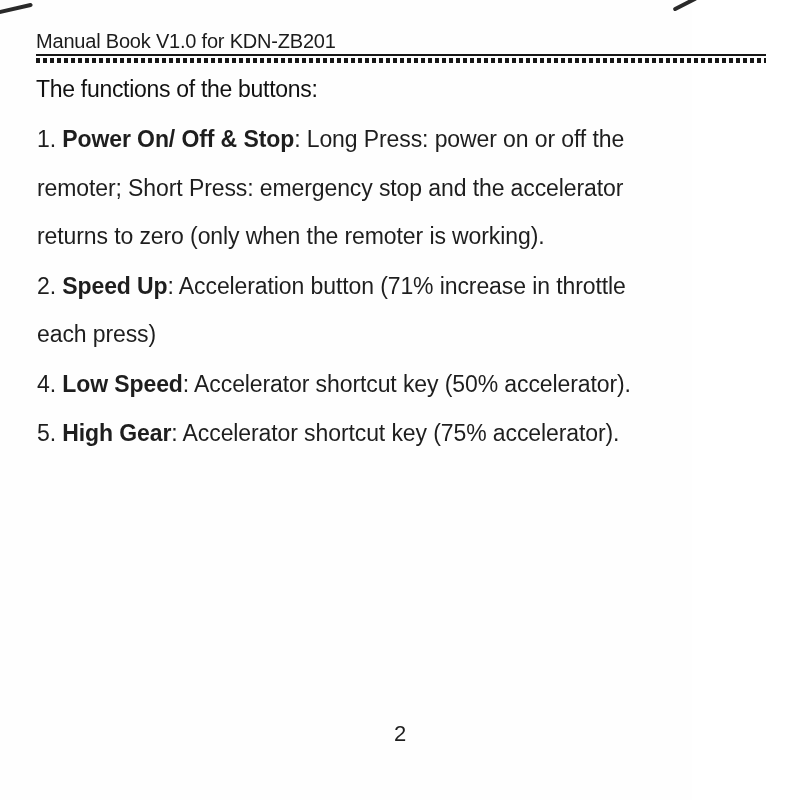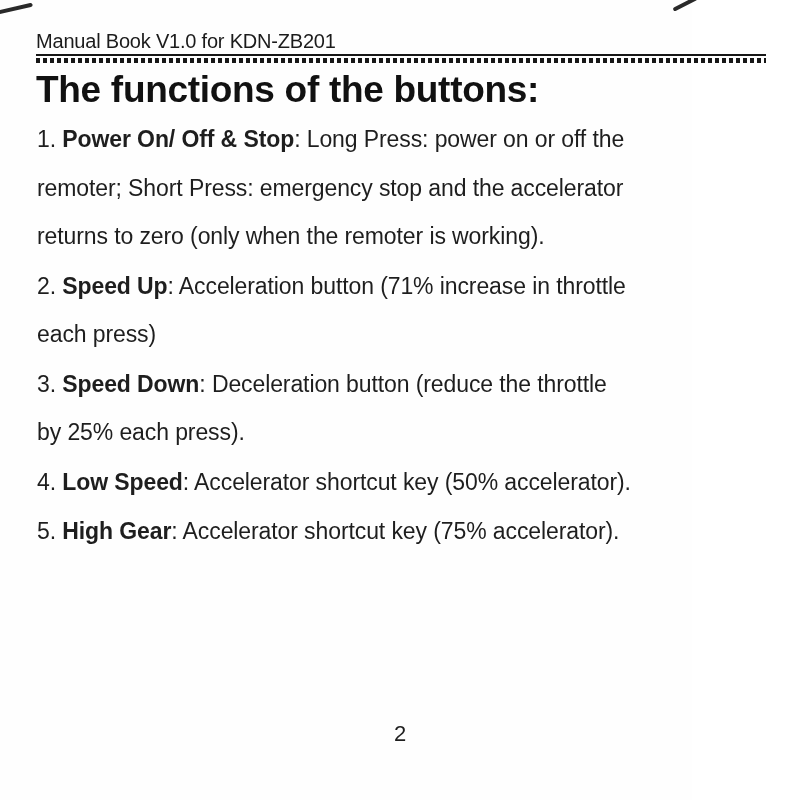--- a/index.html
+++ b/index.html
@@ -30,22 +30,22 @@
   }
   .header-divider {
     margin-top: 1px;
     height: 9px;
     background:
       linear-gradient(#171717, #171717) 0 0 / 100% 2px no-repeat,
       repeating-linear-gradient(90deg, #171717 0 4px, transparent 4px 7px) 0 100% / 100% 5px no-repeat;
   }
   .doc-heading {
     margin: 8px 0 0 0;
-    font-size: 37px;
-    font-weight: bold;
+    font-size: 23px;
+    font-weight: normal;
     letter-spacing: -0.3px;
     line-height: 37px;
     color: #111111;
   }
   .body-text {
     margin-top: 7px;
     font-size: 23px;
     letter-spacing: -0.1px;
     line-height: 48.5px;
     color: #1e1e1e;
@@ -90,21 +90,20 @@
     <div class="header-divider"></div>
 
     <h1 class="doc-heading">The functions of the buttons:</h1>
 
     <div class="body-text">
 
       <p><span>1.</span> <span class="b">Power On/ Off &amp; Stop</span><span>: Long Press: power on or off the</span><br><span>remoter; Short Press: emergency stop and the accelerator</span><br><span>returns to zero (only when the remoter is working).</span></p>
 
       <p><span>2.</span> <span class="b">Speed Up</span><span>: Acceleration button (71% increase in throttle</span><br><span>each press)</span></p>
 
-      <p><span>3.</span> <span class="b">Speed Down</span><span>: Deceleration button (reduce the throttle</span><br><span>by 25% each press).</span></p>
 
       <p><span>4.</span> <span class="b">Low Speed</span><span>: Accelerator shortcut key (50% accelerator).</span></p>
 
       <p><span>5.</span> <span class="b">High Gear</span><span>: Accelerator shortcut key (75% accelerator).</span></p>
 
 
     </div>
   </div>
 
   <div class="footer">2</div>

